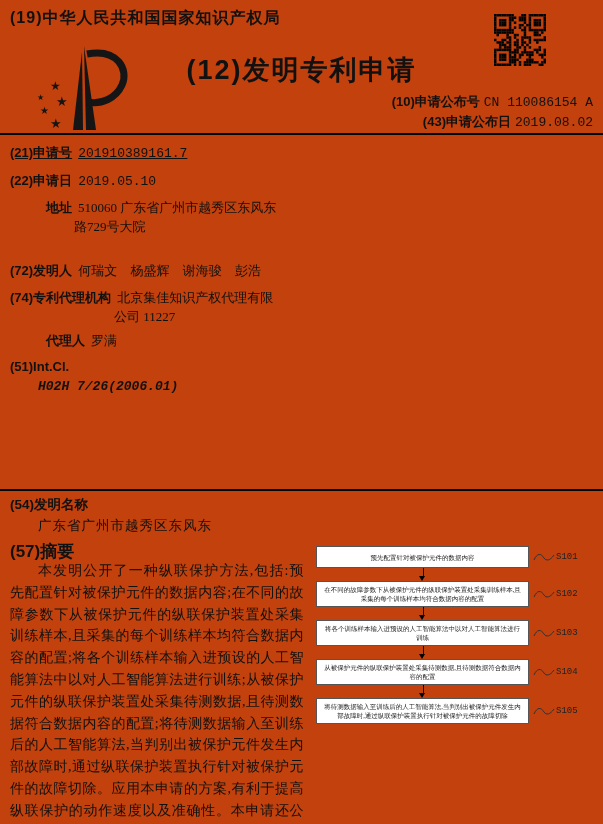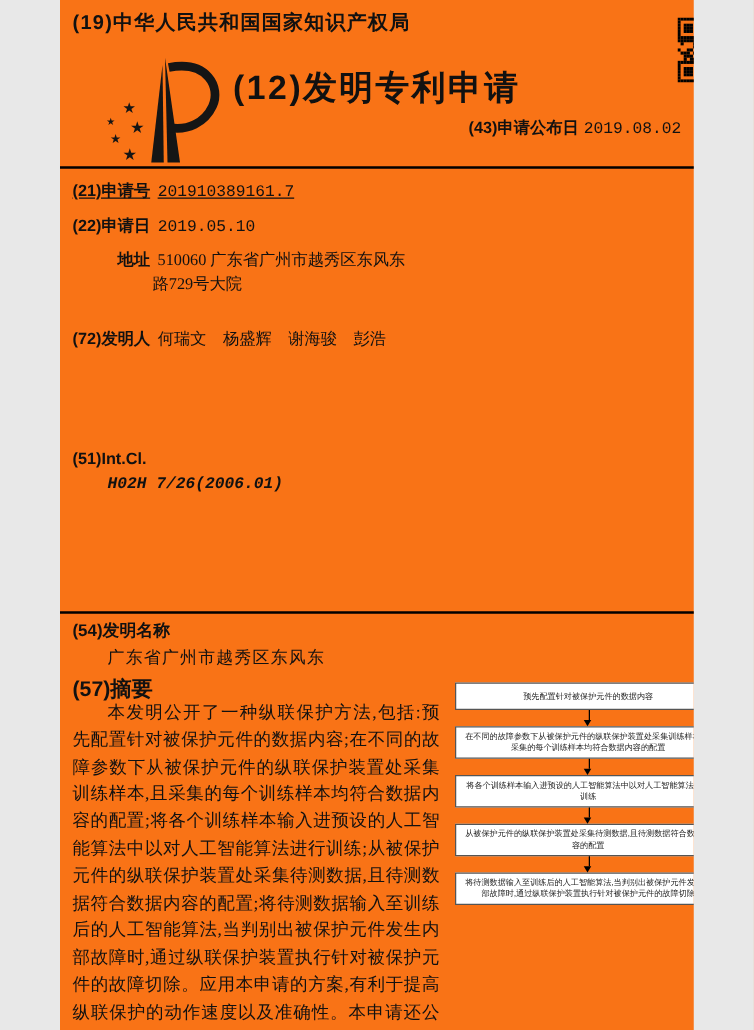--- a/index.html
+++ b/index.html
@@ -1,18 +1,18 @@
 <!DOCTYPE html>
 <html><head>
 <meta charset="utf-8">
 <style>
   html,body{margin:0;padding:0;background:#e8e8e8;}
   .page{
-    position:relative; width:507px; height:824px; margin:0 auto;
-    background:#f97316; color:#111;
+    position:relative; width:603px; height:824px; margin:0 auto;
+    background:#c2410c; color:#111;
     font-family:"Liberation Serif", serif;
     overflow:hidden;
   }
   .b{font-weight:bold;}
   .mono{font-family:"Liberation Mono", monospace;}
   
   .office{position:absolute; left:10px; top:8px; font-size:16px; font-weight:bold;
           font-family:"Liberation Sans", sans-serif; letter-spacing:1px;}
   .logo{position:absolute; left:30px; top:44px; width:110px; height:90px;}
   .doc-type{position:absolute; left:0; top:52px; width:100%; text-align:center;
@@ -324,20 +324,23 @@
       <rect x="25" y="50" width="2.5" height="2.5" fill="#000"></rect>
       <rect x="30" y="50" width="2.5" height="2.5" fill="#000"></rect>
       <rect x="32.5" y="50" width="2.5" height="2.5" fill="#000"></rect>
       <rect x="35" y="50" width="2.5" height="2.5" fill="#000"></rect>
       <rect x="45" y="50" width="2.5" height="2.5" fill="#000"></rect>
       <rect x="47.5" y="50" width="2.5" height="2.5" fill="#000"></rect>
     </svg>
 
   <div class="pub">
     <div>
+      <span class="lab">(10)申请公布号</span><span class="val">CN 110086154 A</span>
+    </div>
+    <div>
       <span class="lab">(43)申请公布日</span><span class="val">2019.08.02</span>
     </div>
   </div>
 
   <div class="hr1"></div>
 
   <div class="bib" style="top:144px;text-decoration:underline;">
     <span class="lab">(21)申请号</span><span class="val mono">201910389161.7</span>
   </div>
 
@@ -351,20 +354,31 @@
     </div>
     <div class="ind2">
       <span>路729号大院</span>
     </div>
   </div>
 
   <div class="bib" style="top:262px;">
     <span class="lab">(72)发明人</span><span class="val names">何瑞文 杨盛辉 谢海骏 彭浩</span>
   </div>
 
+  <div class="bib" style="top:289px;">
+    <div>
+      <span class="lab">(74)专利代理机构</span><span class="val">北京集佳知识产权代理有限</span>
+    </div>
+    <div class="ind3">
+      <span>公司 11227</span>
+    </div>
+    <div class="ind1" style="margin-top:6px;">
+      <span class="lab">代理人</span><span class="val">罗满</span>
+    </div>
+  </div>
 
   <div class="bib" style="top:358px;">
     <div>
       <span class="lab mono">(51)Int.Cl.</span>
     </div>
     <div style="padding-left:28px;">
       <span class="mono itl b">H02H 7/26(2006.01)</span>
     </div>
   </div>
 

